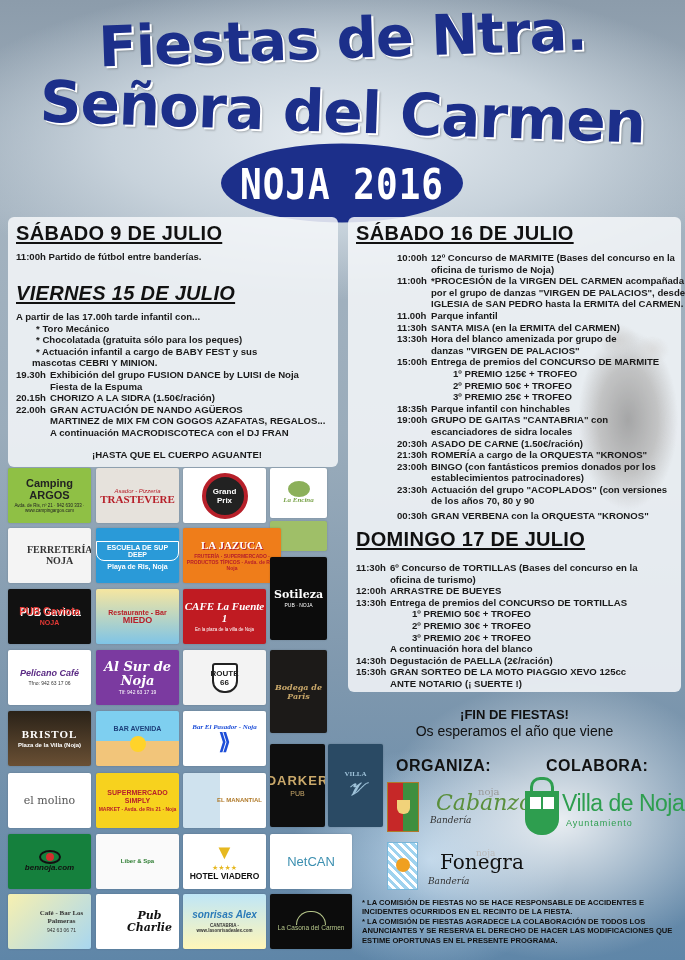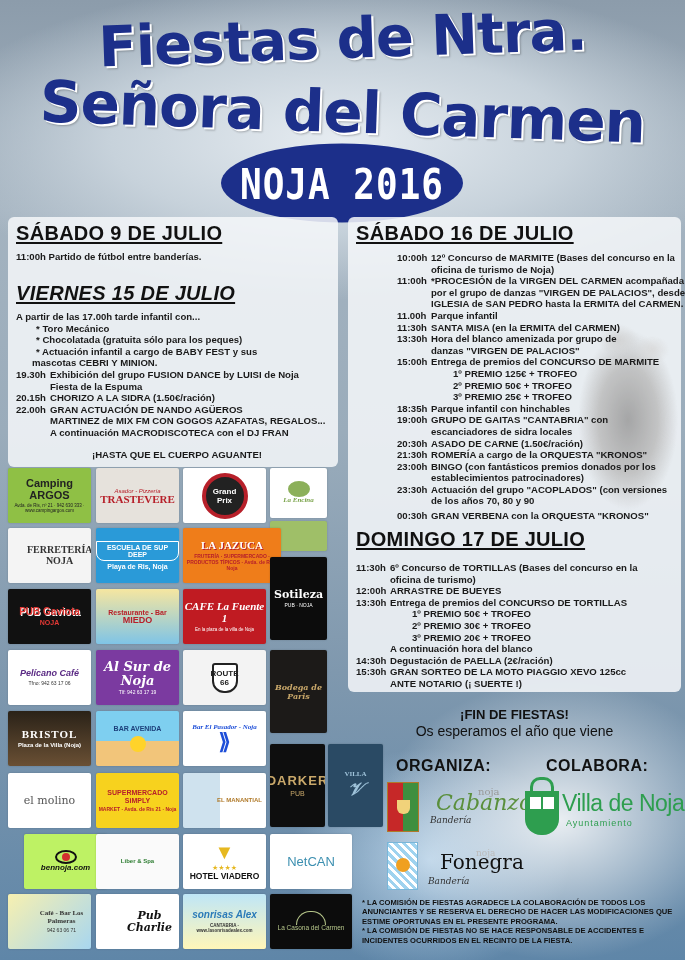--- a/index.html
+++ b/index.html
@@ -238,22 +238,22 @@
 <div style="position:absolute;left:525px;top:777px;width:34px;height:58px;">
   <div style="position:absolute;left:5px;top:0;width:24px;height:14px;border:3px solid #2e9e4f;border-bottom:none;border-radius:10px 10px 0 0;"></div>
   <div style="position:absolute;left:0;top:14px;width:34px;height:44px;background:#2e9e4f;border-radius:0 0 16px 16px;"></div>
   <div style="position:absolute;left:5px;top:20px;width:11px;height:12px;background:#fff;"></div>
   <div style="position:absolute;left:18px;top:20px;width:11px;height:12px;background:#fff;"></div>
 </div>
 <div style="position:absolute;left:562px;top:790px;font-family:'Liberation Sans',sans-serif;font-size:23px;color:#2e9e4f;letter-spacing:-0.5px;">Villa de Noja</div>
 <div style="position:absolute;left:566px;top:818px;font-family:'Liberation Sans',sans-serif;font-size:9px;color:#2e9e4f;letter-spacing:1px;">Ayuntamiento</div>
 
 <div class="disclaimer">
+  <div>* LA COMISIÓN DE FIESTAS NO SE HACE RESPONSABLE DE ACCIDENTES E INCIDENTES OCURRIDOS EN EL RECINTO DE LA FIESTA.</div>
   <div>* LA COMISIÓN DE FIESTAS AGRADECE LA COLABORACIÓN DE TODOS LOS ANUNCIANTES Y SE RESERVA EL DERECHO DE HACER LAS MODIFICACIONES QUE ESTIME OPORTUNAS EN EL PRESENTE PROGRAMA.</div>
-  <div>* LA COMISIÓN DE FIESTAS NO SE HACE RESPONSABLE DE ACCIDENTES E INCIDENTES OCURRIDOS EN EL RECINTO DE LA FIESTA.</div>
 </div>
 
 <div class="ad" style="left:8px;top:468px;width:83px;height:55px;background:#8fc045;color:#222;">
   <span class="n" style="font-size:11px">Camping ARGOS</span>
   <span class="s" style="font-size:4.5px">Avda. de Ris, nº 21 · 942 630 333 · www.campingargos.com</span>
 </div>
 <div class="ad" style="left:96px;top:468px;width:83px;height:55px;background:#e6e2dc;color:#b7202a;">
   <span class="s" style="font-size:6px;font-style:italic">Asador - Pizzería</span>
   <span class="n" style="font-size:11px;font-family:'Liberation Serif',serif">TRASTEVERE</span>
 </div>
@@ -339,21 +339,21 @@
   <span class="n" style="font-size:11px;font-weight:normal;font-family:'DejaVu Serif',serif">el molino</span>
 </div>
 <div class="ad" style="left:96px;top:773px;width:83px;height:55px;background:#f7d21e;color:#b7202a;">
   <span class="n" style="font-size:7px">SUPERMERCADO SiMPLY</span>
   <span class="s" style="font-size:5px;font-weight:bold;color:#b7202a">MARKET · Avda. de Ris 21 - Noja</span>
 </div>
 <div class="ad" style="left:183px;top:773px;width:83px;height:55px;background:linear-gradient(90deg,#cfe2ee 0 45%,#fff 45% 100%);color:#b07a2a;">
   <span class="n" style="font-size:6px;padding-left:30px">EL MANANTIAL</span>
 </div>
 
-<div class="ad" style="left:24px;top:834px;width:83px;height:55px;background:#bef264;color:#111;">
+<div class="ad" style="left:8px;top:834px;width:83px;height:55px;background:#15803d;color:#111;">
   <span style="width:22px;height:14px;border-radius:50%;border:2px solid #111;display:flex;align-items:center;justify-content:center;">
       <span style="width:8px;height:8px;background:#d32f2f;border-radius:50%;display:block"></span>
     </span>
   <span class="n" style="font-size:8px;font-style:italic">bennoja.com</span>
 </div>
 <div class="ad" style="left:96px;top:834px;width:83px;height:55px;background:#fafafa;color:#333;">
   <span class="n" style="font-size:6px;color:#2e7d32">Liber &amp; Spa</span>
 </div>
 <div class="ad" style="left:183px;top:834px;width:83px;height:55px;background:#fff;color:#111;">
   <span style="font-size:20px;color:#e6b820;line-height:20px">▼</span>

